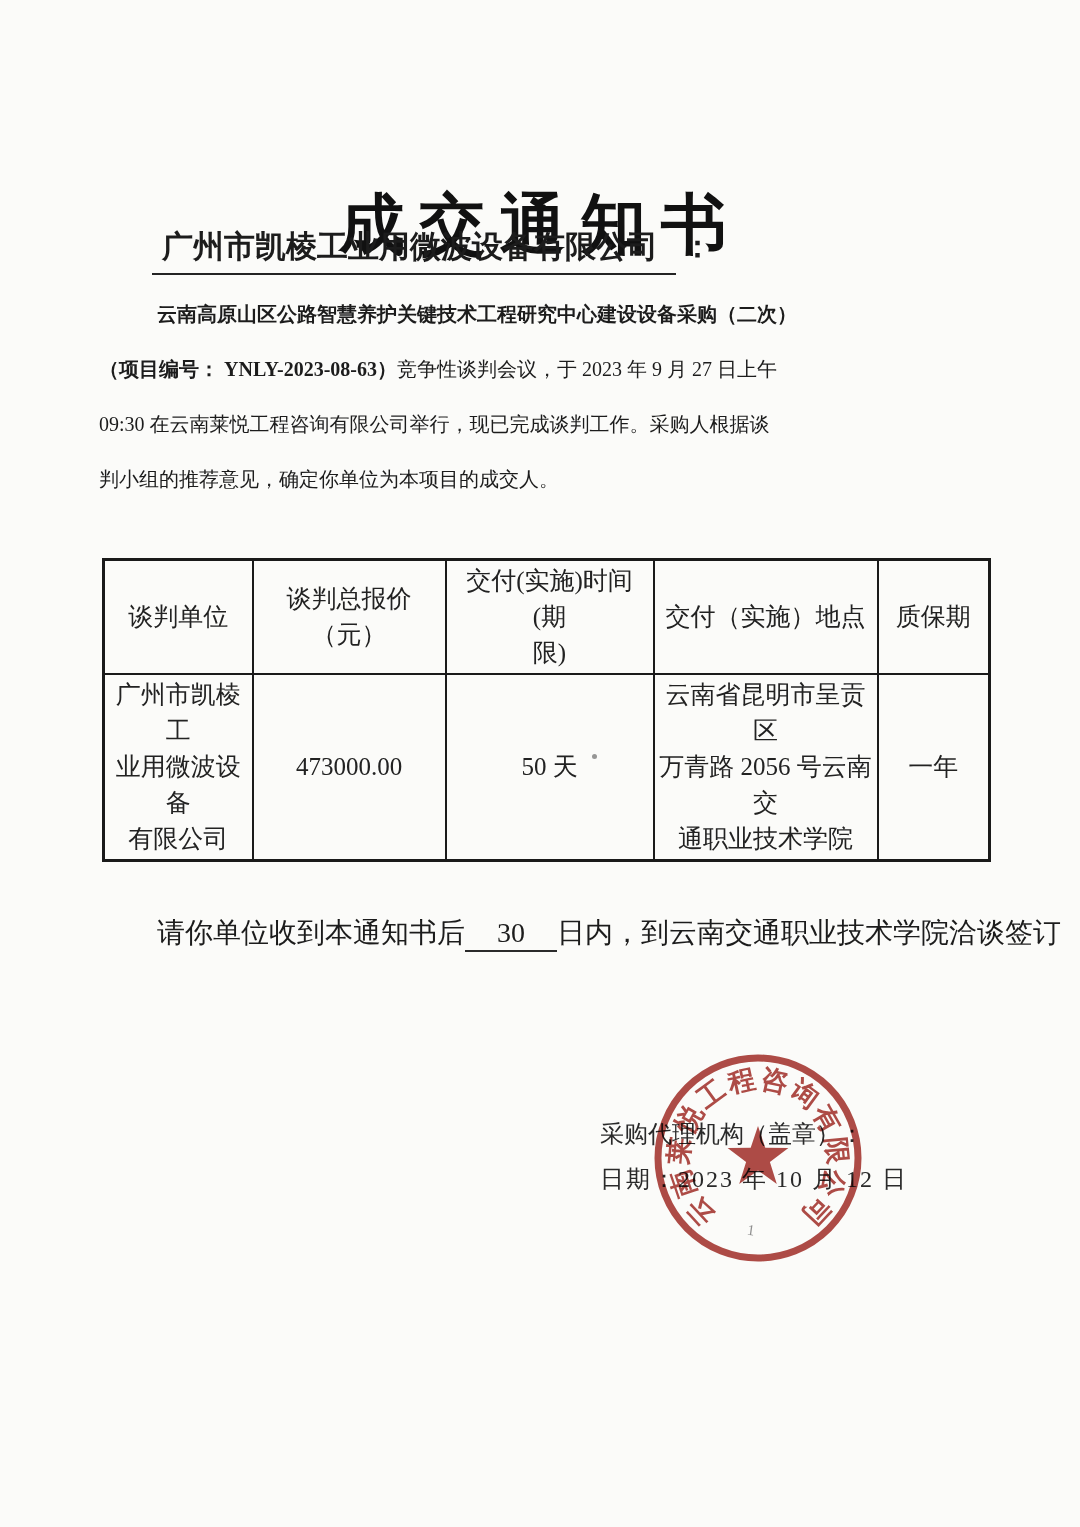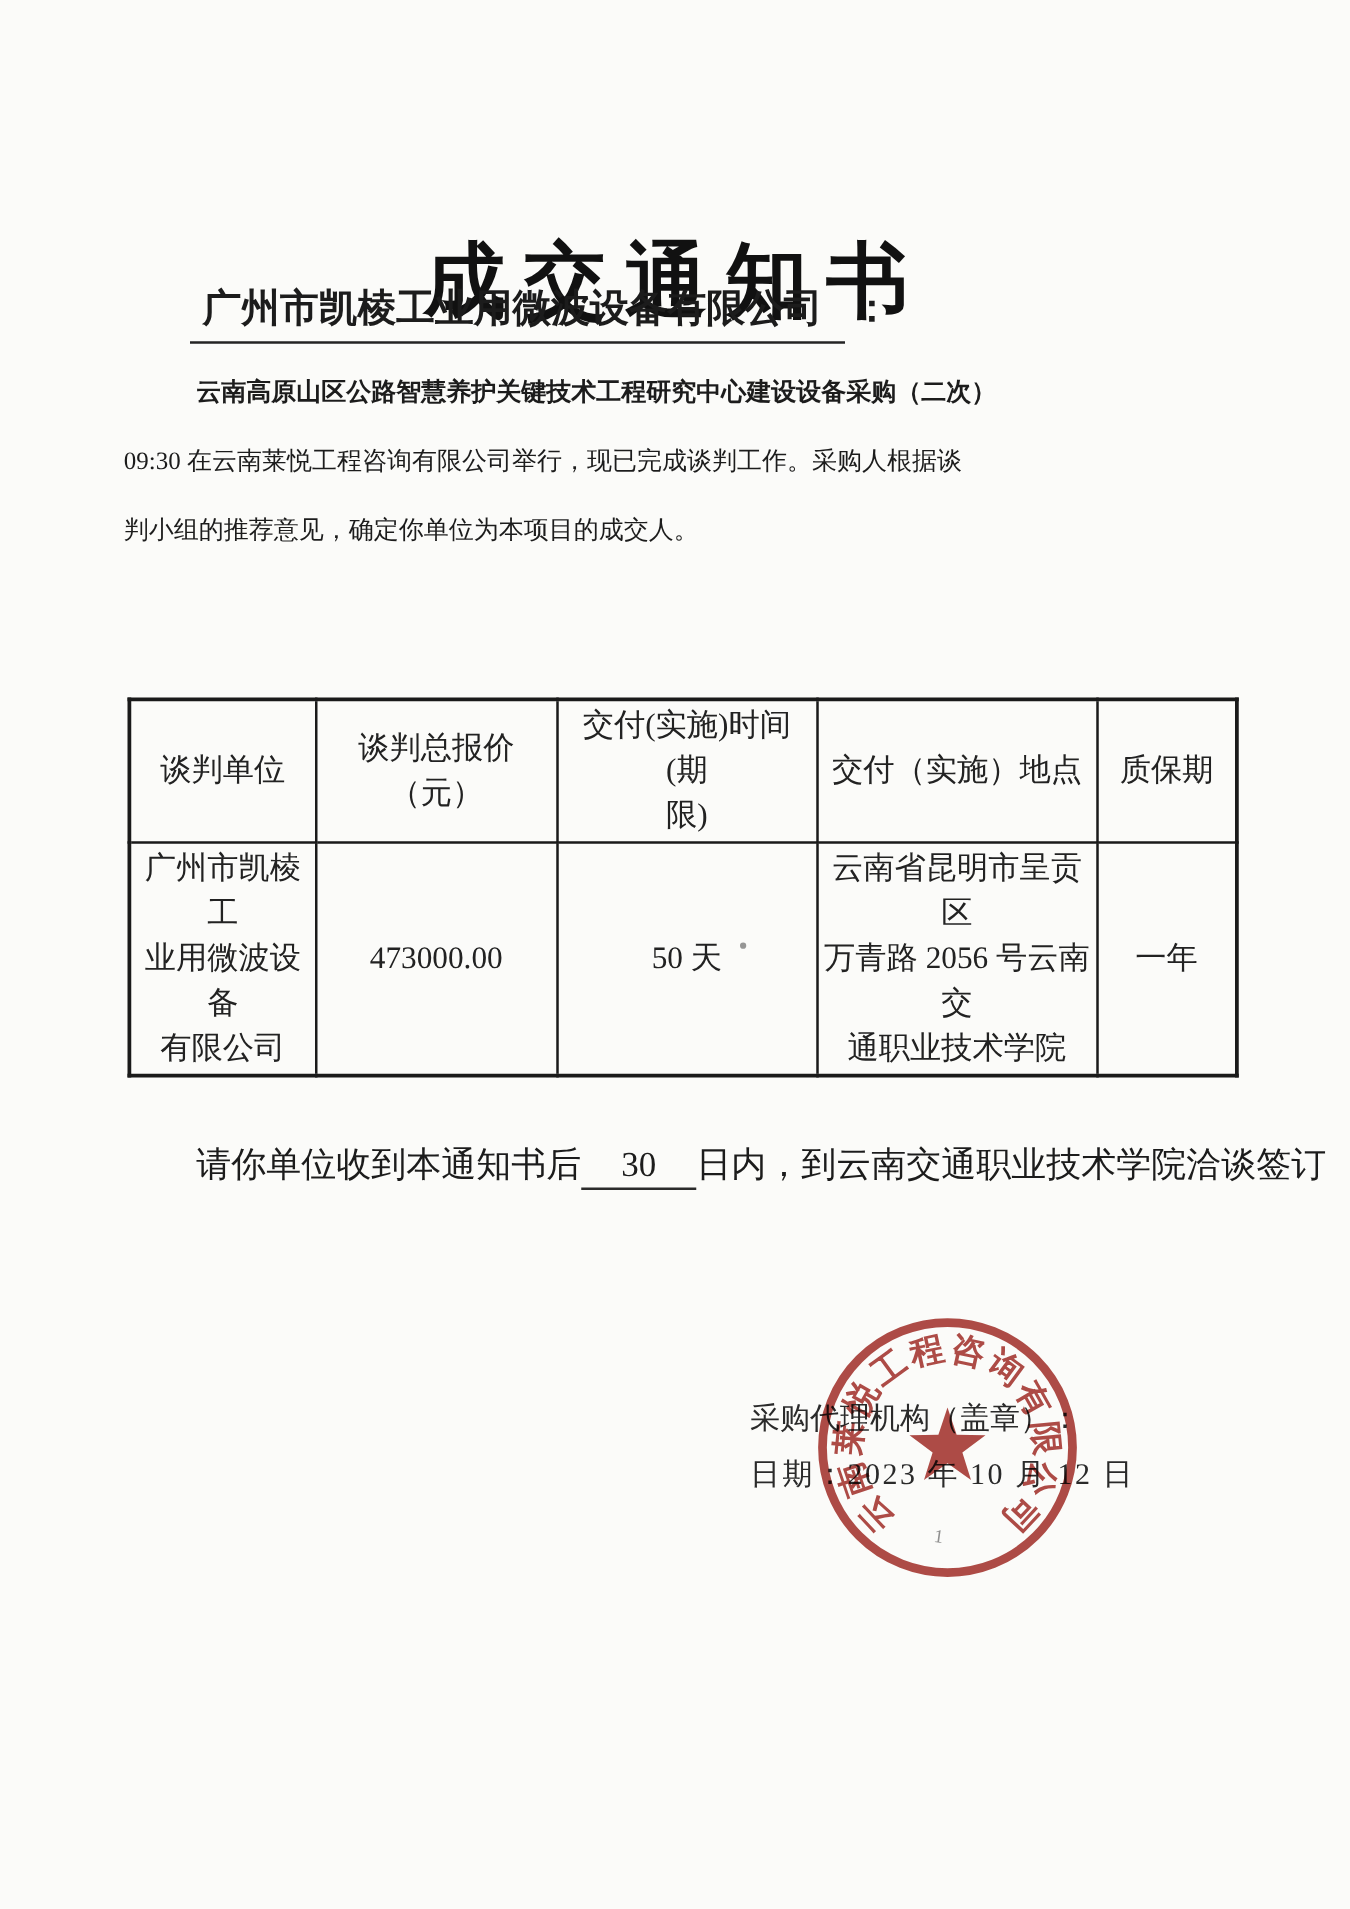--- a/index.html
+++ b/index.html
@@ -88,20 +88,21 @@
 <body>
 
 <h1 class="doc-title">成交通知书</h1>
 
 <div class="addressee">
   <span class="name">广州市凯棱工业用微波设备有限公司</span><span class="colon">：</span>
 </div>
 
 <div class="body-text">
   <div class="line indent"><span class="bold">云南高原山区公路智慧养护关键技术工程研究中心建设设备采购（二次）</span></div>
+  <div class="line"><span class="bold">（项目编号： YNLY-2023-08-63）</span><span>竞争性谈判会议，于 2023 年 9 月 27 日上午</span></div>
   <div class="line">09:30 在云南莱悦工程咨询有限公司举行，现已完成谈判工作。采购人根据谈</div>
   <div class="line">判小组的推荐意见，确定你单位为本项目的成交人。</div>
 </div>
 
 <table class="award">
   <colgroup>
     <col style="width:149px">
       <col style="width:193px">
       <col style="width:208px">
       <col style="width:224px">

